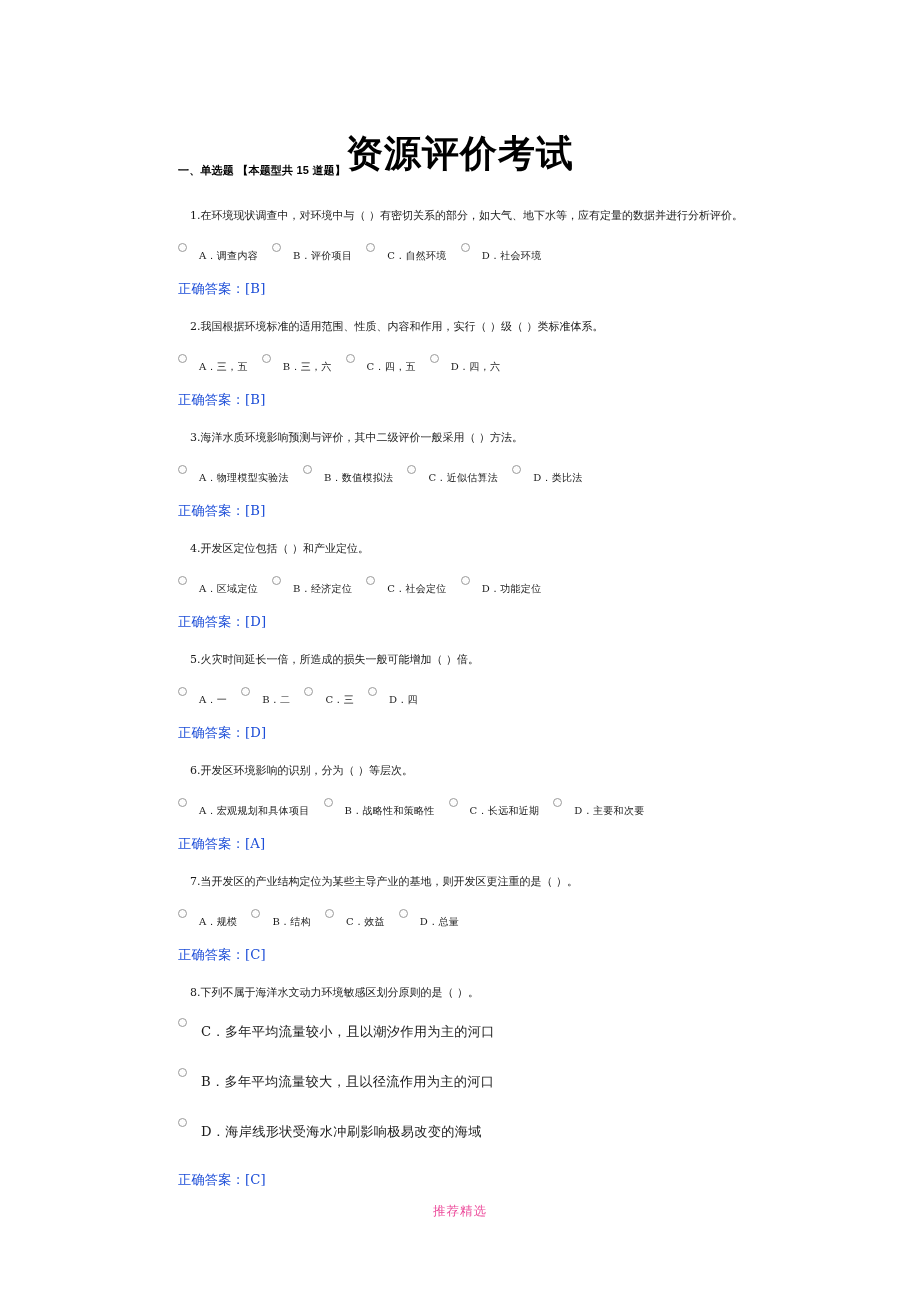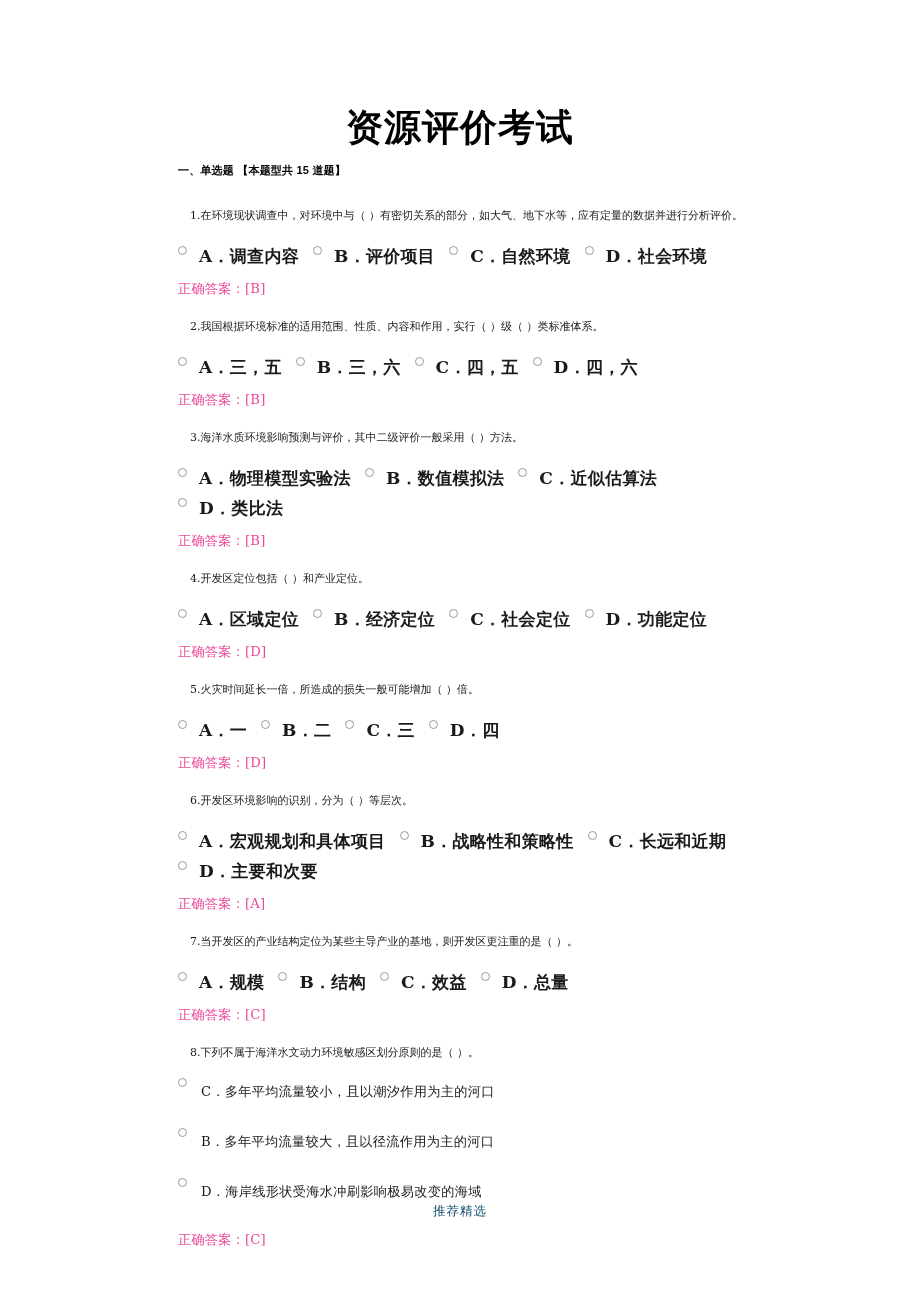--- a/index.html
+++ b/index.html
@@ -20,21 +20,21 @@
     position: relative;
     width: 920px;
     height: 1302px;
     box-sizing: border-box;
   }
 
   
   .title {
     position: absolute;
     left: 0;
-    top: 106px;
+    top: 132px;
     width: 920px;
     text-align: center;
     font-family: "DejaVu Serif", serif;
     font-weight: bold;
     font-size: 37px;
     letter-spacing: 1px;
     line-height: 1.15;
     white-space: nowrap;
   }
 
@@ -63,24 +63,23 @@
     font-size: 11px;
     line-height: 27px;
     margin: 12px;
     text-align: justify;
     color: #1a1a1a;
   }
 
   
   .options-inline {
     margin: 2px 0 6px 0;
-    font-size: 17px;
+    font-size: 10px;
     line-height: 30px;
     color: #1a1a1a;
-    font-weight: bold;
   }
   .options-inline .opt {
     white-space: nowrap;
     margin-right: 14px;
   }
 
   
   .options-stacked {
     margin: 12px 0 4px 0;
     font-size: 13.2px;
@@ -108,36 +107,36 @@
   .options-stacked .radio {
     vertical-align: 9px;
     margin-right: 14px;
   }
 
   .opt-label {
     letter-spacing: 0.3px;
   }
 
   .answer {
-    color: #ec4899;
+    color: #1d4ed8;
     font-size: 13.2px;
     line-height: 24px;
     margin: 4px 0 2px 0;
     letter-spacing: 0.2px;
   }
 
   
   .footer {
     position: absolute;
     left: 0;
     top: 1203px;
     width: 920px;
     text-align: center;
     font-size: 12.5px;
-    color: #0c4a6e;
+    color: #ec4899;
     letter-spacing: 1px;
   }
 </style>
 </head>
 <body>
 
 <div class="page">
 
   <div class="title">资源评价考试</div>
 

